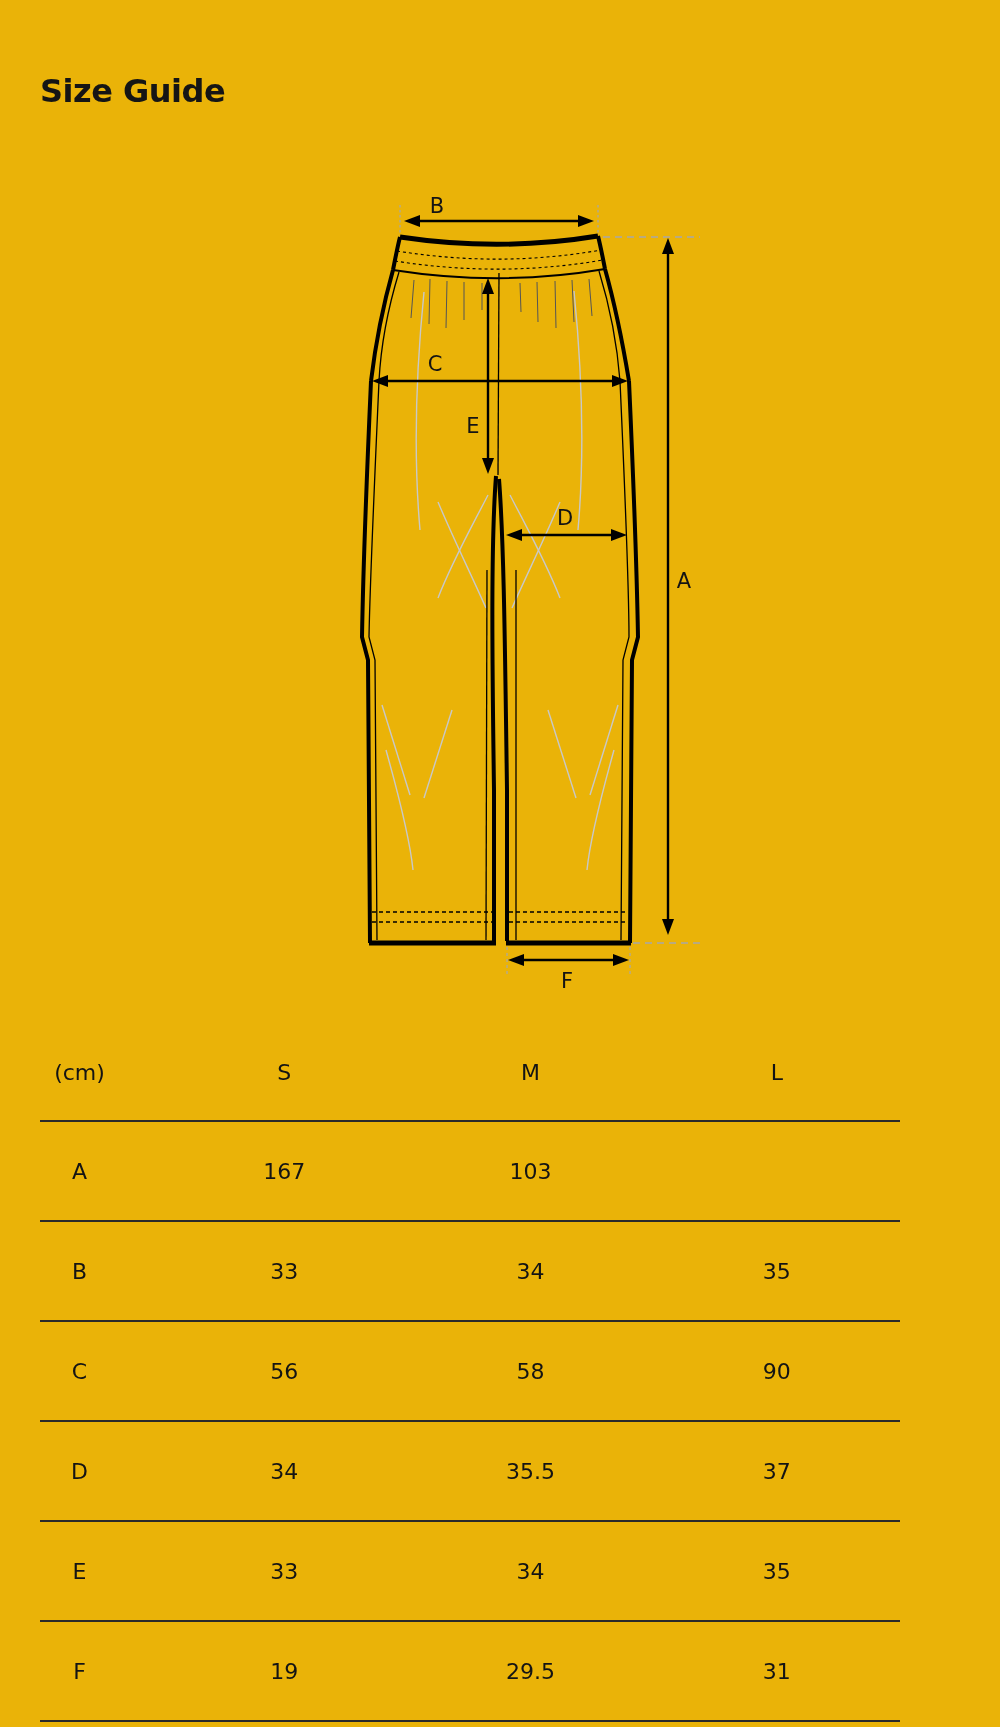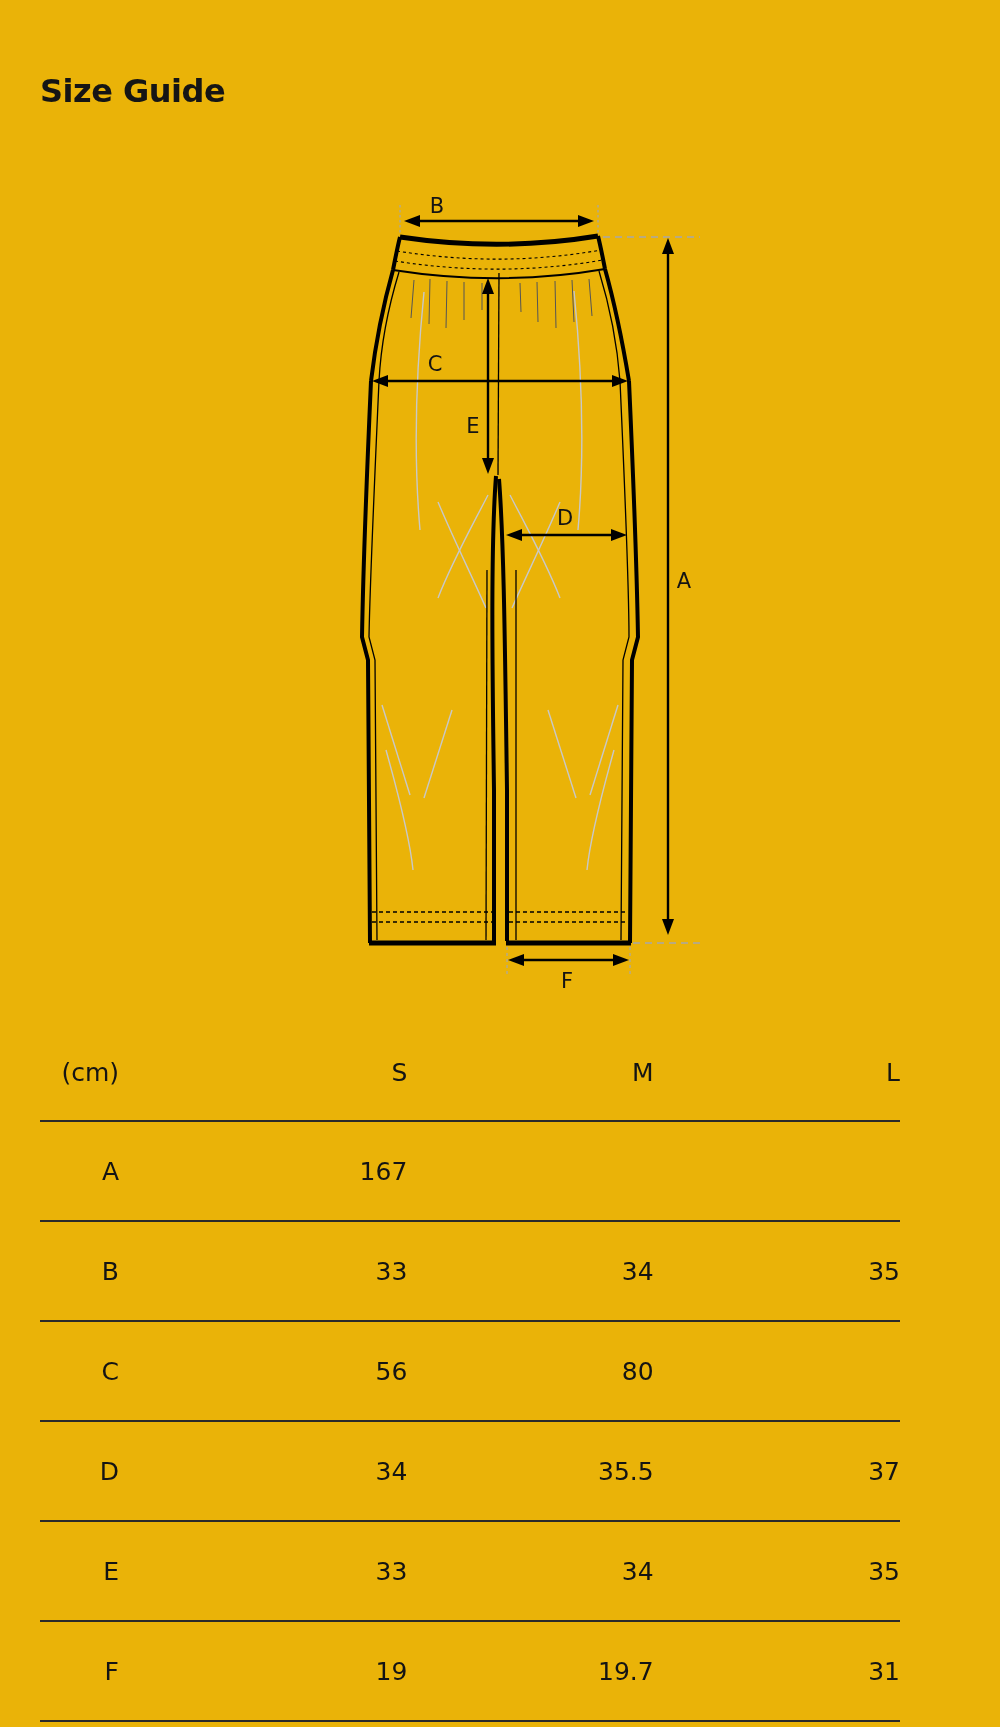--- a/index.html
+++ b/index.html
@@ -22,21 +22,21 @@
   }
   
   .size-table { position:absolute; left:40px; top:1024px; width:860px; }
   .trow {
     display:grid; grid-template-columns:121px 1fr 1fr 1fr;
     height:98px; align-items:center;
     border-top:2px solid #2a2a2a;
   }
   .trow.header { height:96px; border-top:none; }
   .trow.last { border-bottom:2px solid #2a2a2a; }
-  .tcell { text-align:right; font-size:25px; color:#141414; white-space:nowrap; }
+  .tcell { text-align:center; font-size:22px; color:#141414; white-space:nowrap; }
   .tcell.rowlabel { padding-right:42px; }
 </style>
 </head>
 <body>
 
 <div id="page">
 
   <div class="page-title">Size Guide</div>
 
   <div class="diagram-wrap">
@@ -169,50 +169,52 @@
     <div class="trow header">
       <div class="tcell rowlabel">(cm)</div>
       <div class="tcell">S</div>
       <div class="tcell">M</div>
       <div class="tcell">L</div>
     </div>
 
     <div class="trow">
       <div class="tcell rowlabel">A</div>
       <div class="tcell">167</div>
+      <div class="tcell">103</div>
     </div>
 
     <div class="trow">
       <div class="tcell rowlabel">B</div>
       <div class="tcell">33</div>
       <div class="tcell">34</div>
       <div class="tcell">35</div>
     </div>
 
     <div class="trow">
       <div class="tcell rowlabel">C</div>
       <div class="tcell">56</div>
-      <div class="tcell">80</div>
+      <div class="tcell">58</div>
+      <div class="tcell">90</div>
     </div>
 
     <div class="trow">
       <div class="tcell rowlabel">D</div>
       <div class="tcell">34</div>
       <div class="tcell">35.5</div>
       <div class="tcell">37</div>
     </div>
 
     <div class="trow">
       <div class="tcell rowlabel">E</div>
       <div class="tcell">33</div>
       <div class="tcell">34</div>
       <div class="tcell">35</div>
     </div>
 
     <div class="trow last">
       <div class="tcell rowlabel">F</div>
       <div class="tcell">19</div>
-      <div class="tcell">19.7</div>
+      <div class="tcell">29.5</div>
       <div class="tcell">31</div>
     </div>
   </div>
 
 </div>
 
 </body></html>

